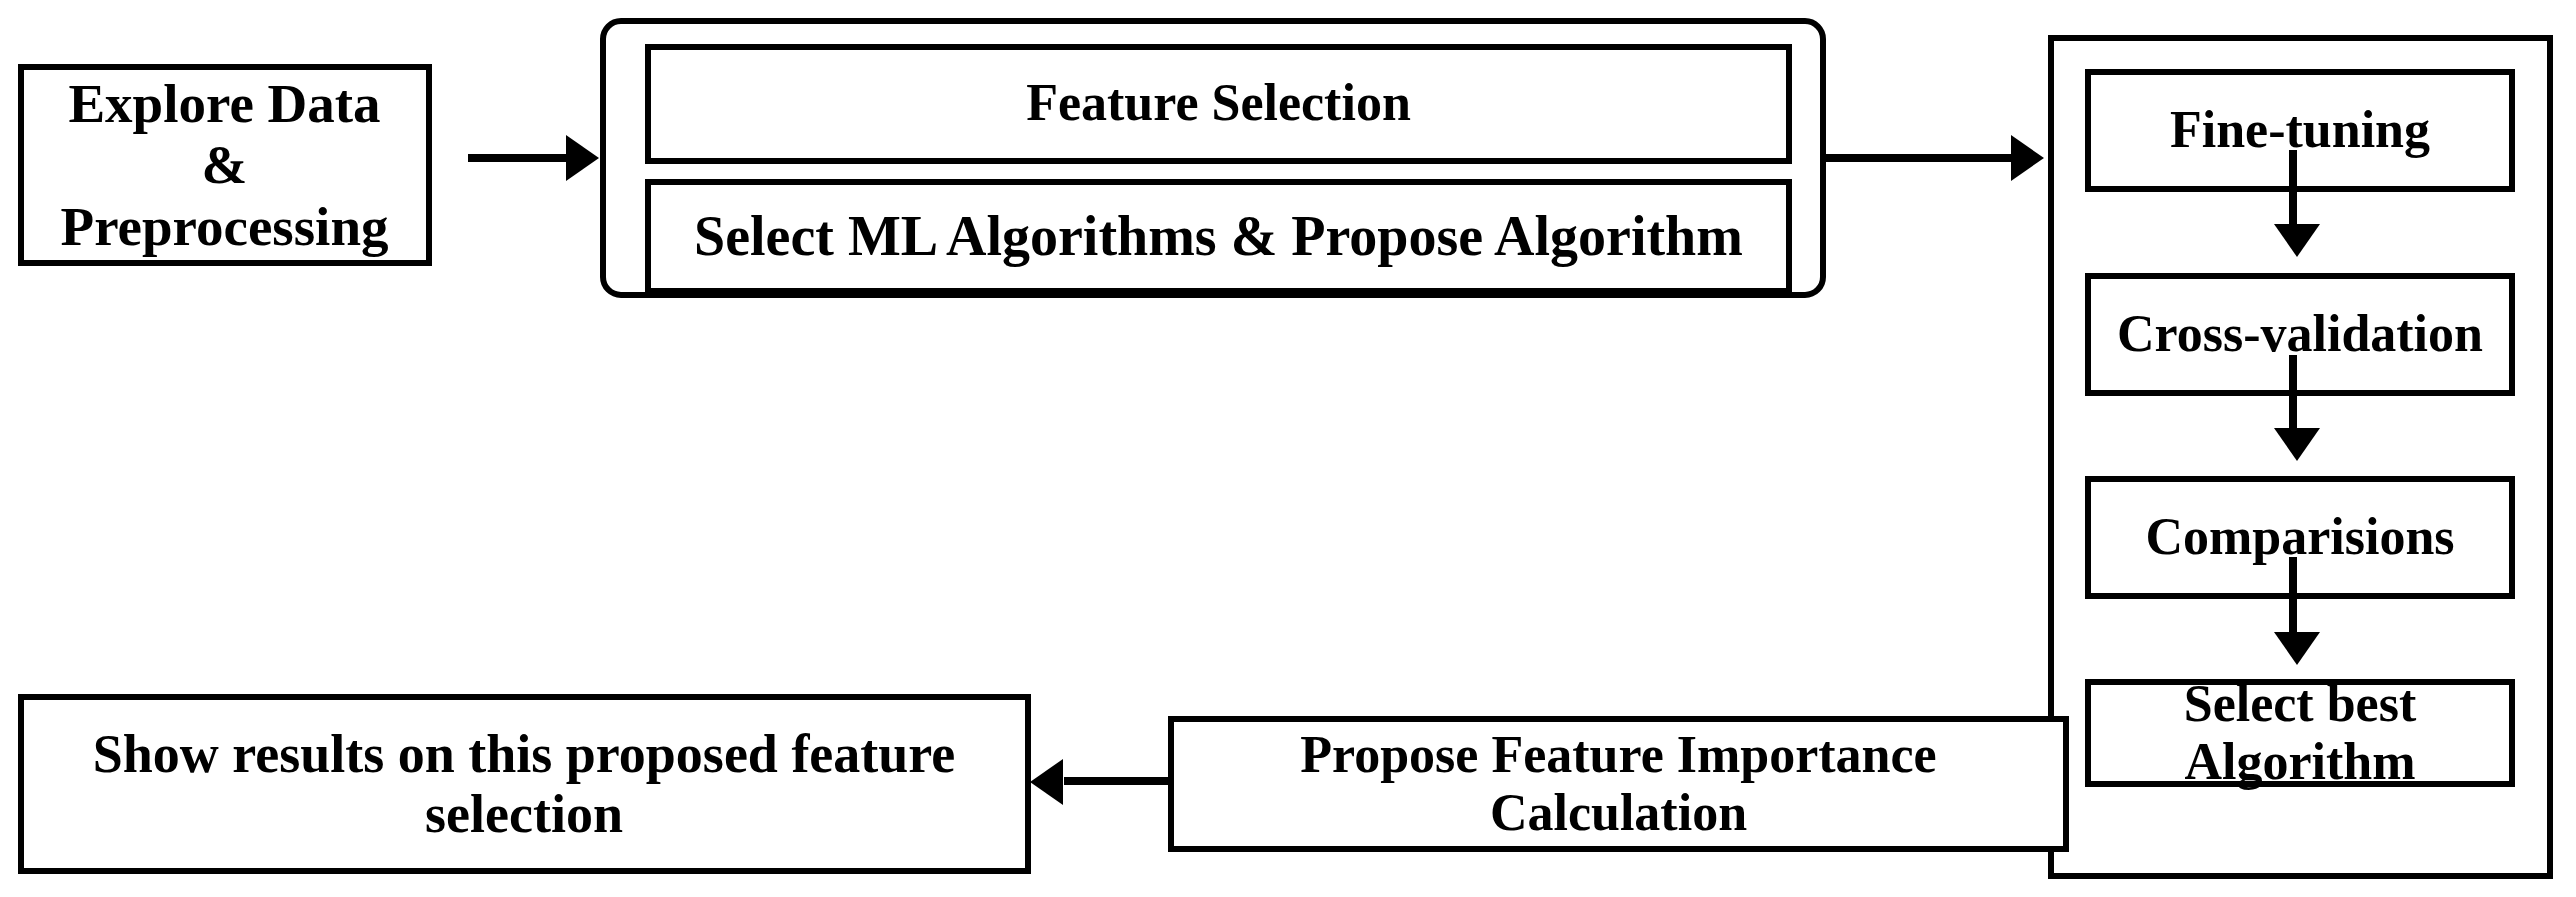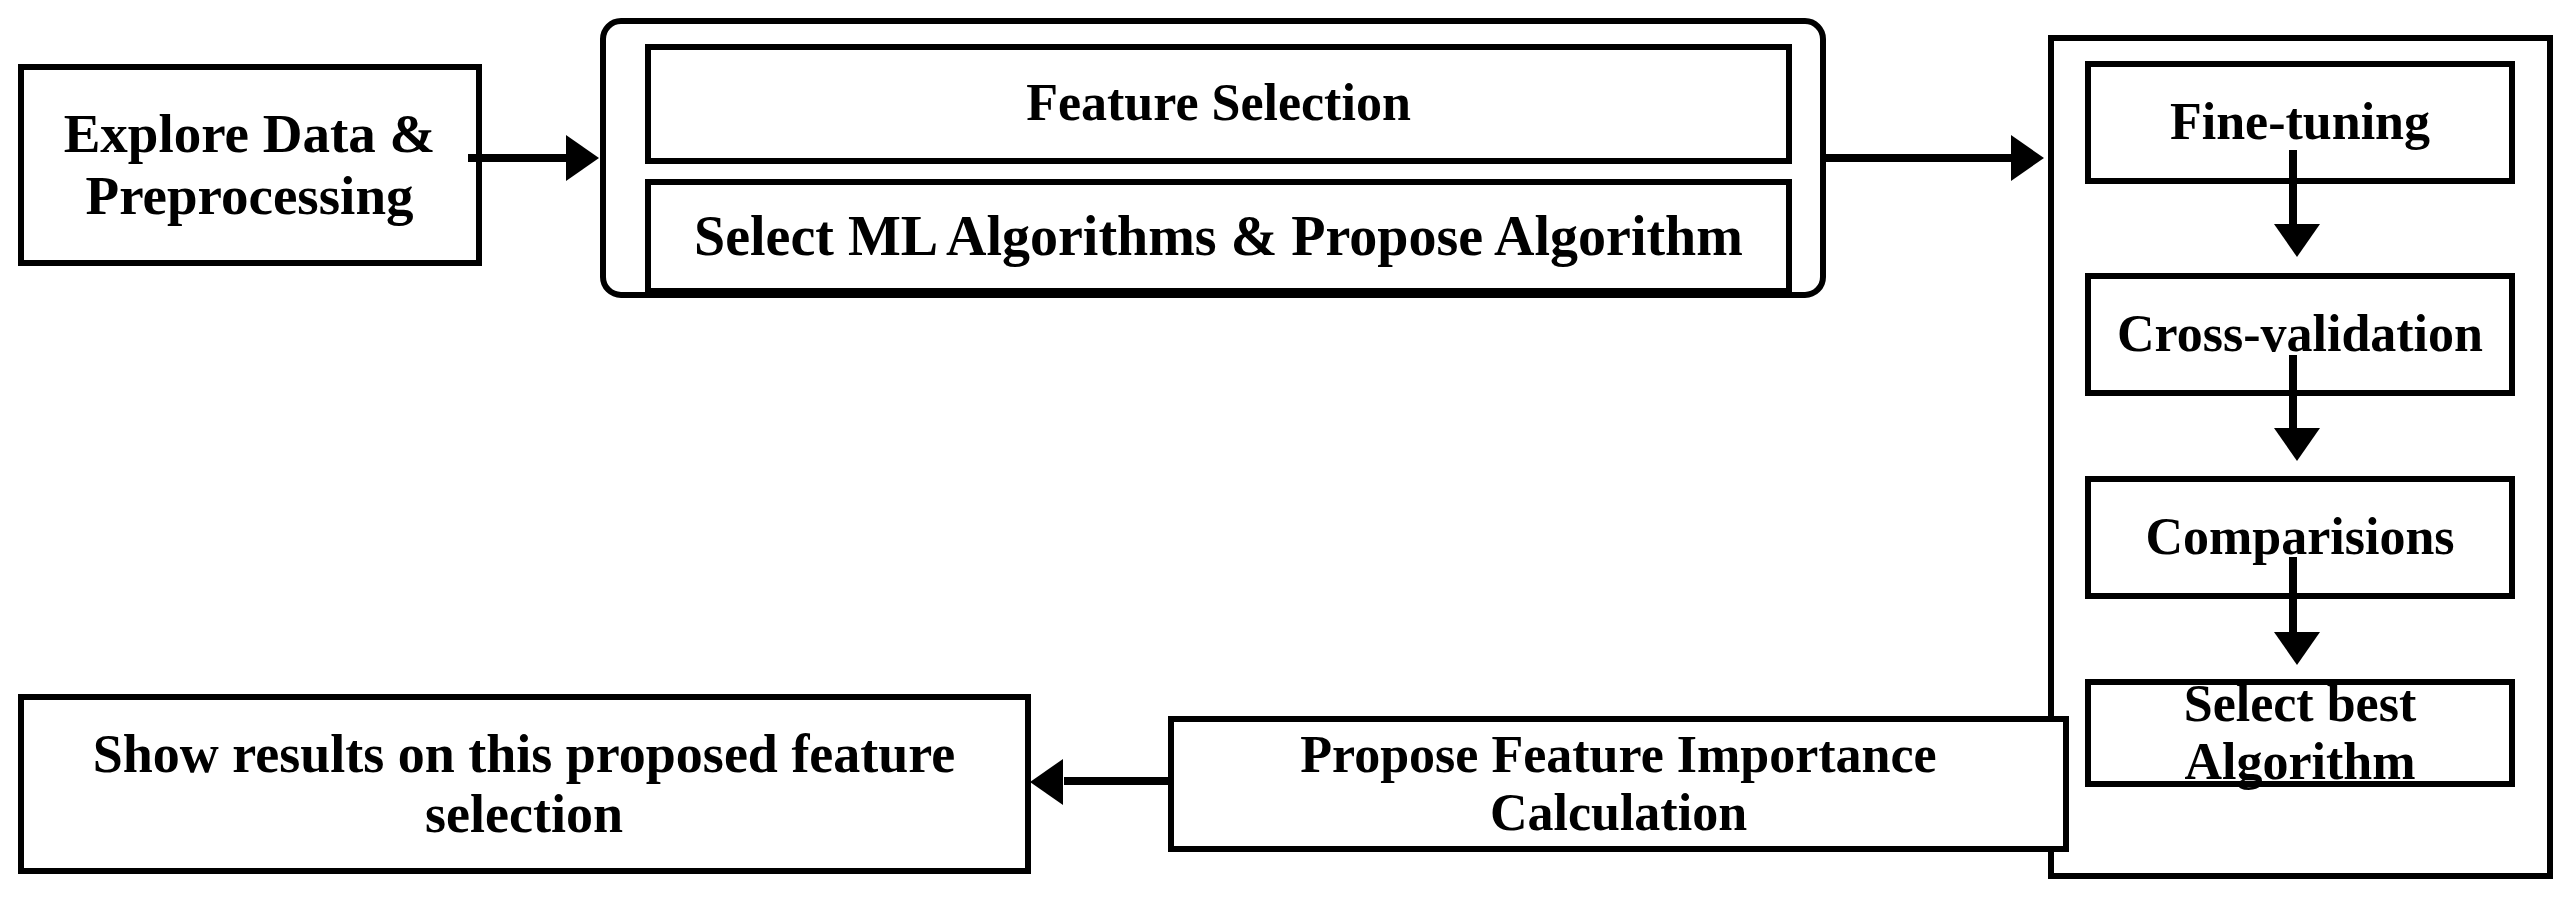--- a/index.html
+++ b/index.html
@@ -33,42 +33,42 @@
   }
   .container-box {
     position: absolute;
     box-sizing: border-box;
     border: 6.1px solid #000000;
     background: #ffffff;
   }
 
   
   #box-explore {
-    left: 17.5px;  top: 64px;  width: 464px;  height: 202px;
+    left: 17.5px;  top: 64px;  width: 414px;  height: 202px;
     font-size: 55px;
     padding: 0 15.7px;
   }
 
   #group-feature {
     left: 600px; top: 17.5px; width: 1226px; height: 280px; border-radius: 21px;
   }
   #box-feature-selection {
     left: 39px; top: 20px; width: 1147px; height: 120px;
     font-size: 52px;
   }
   #box-select-ml {
     left: 39px; top: 155px; width: 1147px; height: 115px;
     font-size: 56px;
   }
 
   #group-right {
     left: 2048px; top: 35px; width: 505px; height: 844px;
   }
   #box-finetuning {
-    left: 31px; top: 20px; width: 430px; height: 123px;
+    left: 31px; top: 28px; width: 430px; height: 123px;
     font-size: 52px;
   }
   #box-crossval {
     left: 31px; top: 232px; width: 430px; height: 123px;
     font-size: 52px;
   }
   #box-comparisions {
     left: 31px; top: 435px; width: 430px; height: 123px;
     font-size: 52px;
   }

